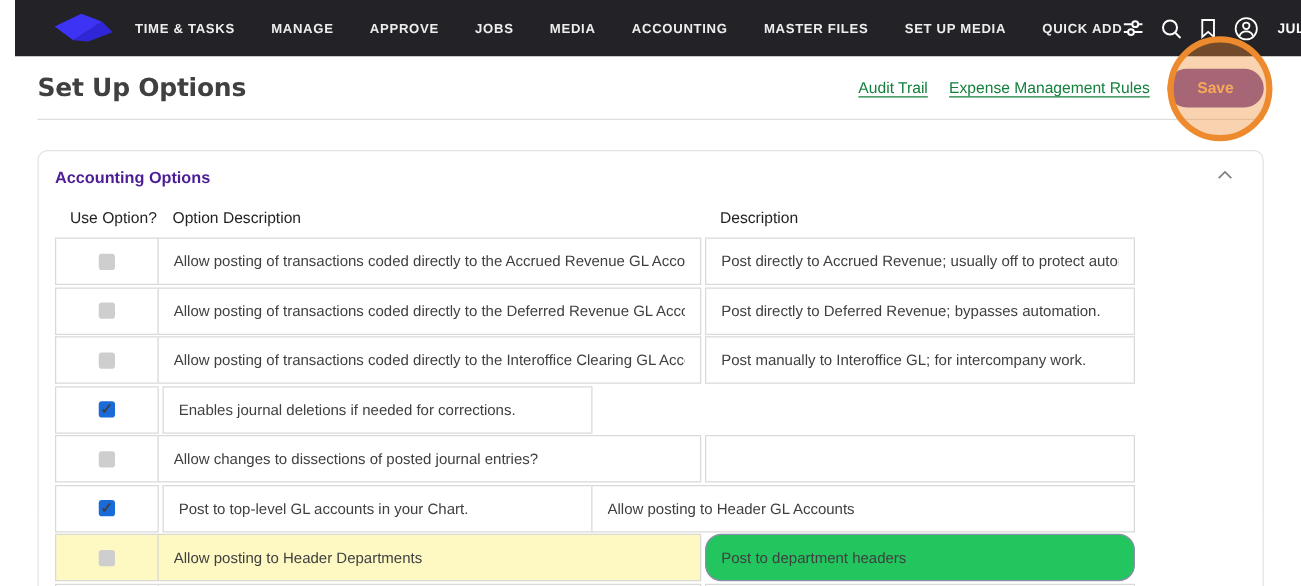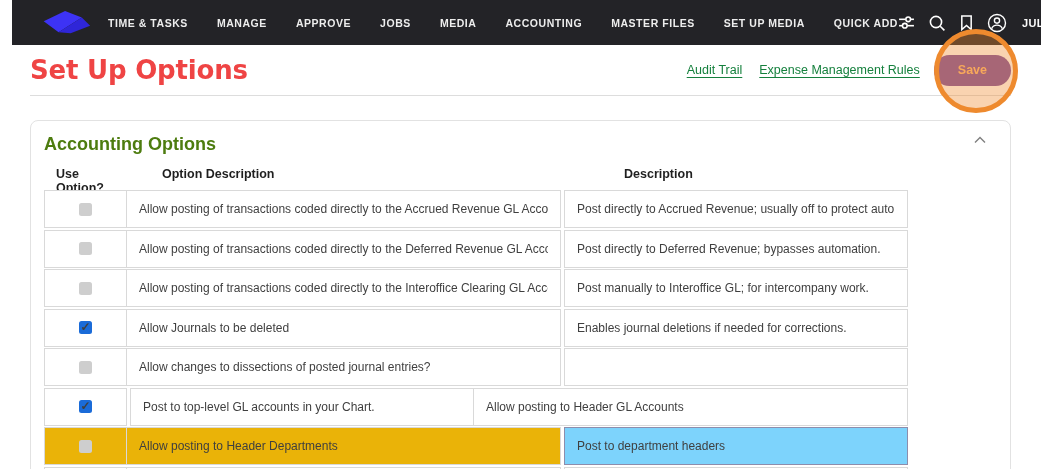--- a/index.html
+++ b/index.html
@@ -13,58 +13,58 @@
   .nav-links { display:flex; gap:29px; align-items:center; }
   .nav-link { font-size:10.5px; font-weight:bold; letter-spacing:.55px;
     color:#ededed; cursor:pointer; white-space:nowrap; }
   .nav-right { margin-left:auto; display:flex; align-items:center; gap:13px; color:#fbfbfb; }
   .nav-icon { display:flex; align-items:center; cursor:pointer; }
   .user-name { font-size:11px; font-weight:bold; letter-spacing:.4px; margin-left:2px; white-space:nowrap; }
 
   
   .page-header { position:absolute; top:45px; left:30px; width:981px; height:51px;
     display:flex; align-items:center; border-bottom:1px solid #ddd; background:#fff; }
-  .page-title { font-family:"DejaVu Sans", sans-serif; font-size:26px; font-weight:bold;
-    color:#ef4444; letter-spacing:-0.2px; margin-right:auto; }
+  .page-title { font-family:"DejaVu Sans", sans-serif; font-size:20px; font-weight:bold;
+    color:#404040; letter-spacing:-0.2px; margin-right:auto; }
   .header-link { font-size:12.5px; color:#15803d; text-decoration:underline;
     text-underline-offset:3px; margin-left:17px; cursor:pointer; white-space:nowrap; }
   .save-btn { margin-left:14px; background:#7b4fa2; color:#fdba74; border:none;
     border-radius:16px; padding:8px 24px 9px; font-size:12.5px; font-weight:bold;
     font-family:inherit; cursor:pointer; }
 
   
   .annotation-circle { position:absolute; left:934px; top:29px; width:84px; height:84px;
     border:5px solid #ee8a2e; border-radius:50%; background:rgba(239,140,48,.38);
     z-index:50; pointer-events:none; }
 
   
   .card { position:absolute; left:30px; top:120px; width:981px; height:430px;
     background:#fff; border:1px solid #e2e2e2; border-radius:8px; }
-  .section-title { position:absolute; left:13px; top:13px; font-size:18px;
-    font-weight:bold; color:#4d7c0f; }
+  .section-title { position:absolute; left:13px; top:13px; font-size:13px;
+    font-weight:bold; color:#4c1d95; }
   .collapse-icon { position:absolute; right:24px; top:15px; cursor:pointer; display:flex; }
 
   .col-headers { position:absolute; left:13px; top:46px; display:flex;
-    font-size:12.5px; font-weight:bold; color:#1f1f1f;gap:24px; }
+    font-size:12.5px; font-weight:normal; color:#1f1f1f; }
   .col-h1 { width:83px; padding-left:12px; }
   .col-h2 { width:435px; padding-left:12px; margin-left:-1px; }
   .col-h3 { width:344px; padding-left:12px; margin-left:3px; }
 
   .rows { position:absolute; left:13px; top:69px; display:flex;
     flex-direction:column; gap:1.5px; }
   .row { display:flex; height:38px; flex:none; }
   .cell { border:1px solid #d9d9d9; background:#fff; display:flex;
     align-items:center; overflow:hidden; }
   .cell-cb   { width:83px; justify-content:center; }
   .cell-opt  { width:435px; margin-left:-1px; padding:0 12px; }
   .cell-desc { width:344px; margin-left:3px; padding:0 12px; }
   .cell span { font-size:12px; color:#3f3f3f; white-space:nowrap; overflow:hidden; }
 
-  .row.highlighted .cell { background:#eab308; }
-  .row.highlighted .cell-desc { border-color:#8d8dac; background:#7dd3fc; }
+  .row.highlighted .cell { background:#fef9c3; }
+  .row.highlighted .cell-desc { border-color:#8d8dac; background:#22c55e;border-radius:13px; }
 
   .checkbox { width:13px; height:13px; border-radius:2.5px; background:#cecece;
     cursor:pointer; display:flex; align-items:center; justify-content:center;
     font-size:9px; font-weight:bold; color:#fff; line-height:13px; }
   .checkbox.checked { background:#1a6bd8; }
 </style>
 </head>
 <body>
 
 <div class="nav">
@@ -170,23 +170,20 @@
       <span>Allow posting of transactions coded directly to the Interoffice Clearing GL Account</span>
     </div>
     <div class="cell cell-desc">
       <span>Post manually to Interoffice GL; for intercompany work.</span>
     </div>
   </div>
       <div class="row">
     <div class="cell cell-cb">
       <span class="checkbox checked">✓</span>
     </div>
-    <div class="cell cell-opt">
-      <span>Allow Journals to be deleted</span>
-    </div>
     <div class="cell cell-desc">
       <span>Enables journal deletions if needed for corrections.</span>
     </div>
   </div>
       <div class="row">
     <div class="cell cell-cb">
       <span class="checkbox"></span>
     </div>
     <div class="cell cell-opt">
       <span>Allow changes to dissections of posted journal entries?</span>

